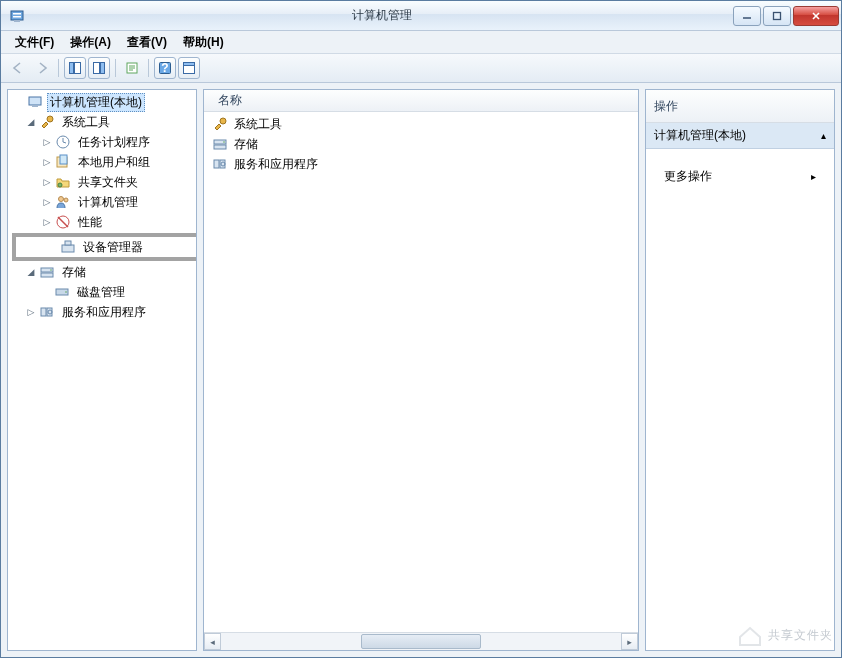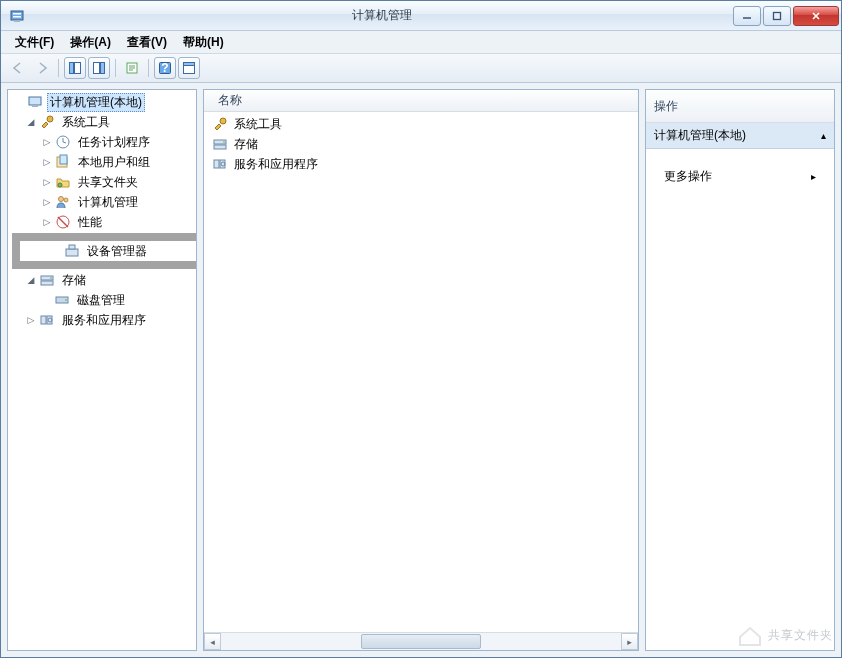--- a/index.html
+++ b/index.html
@@ -31,21 +31,21 @@
     .body { flex: 1; display: flex; padding: 6px; gap: 6px; background: #edf2f7; overflow: hidden; }
     .pane { background: #fff; border: 1px solid #9fb5cf; overflow: hidden; display: flex; flex-direction: column; }
     .pane.left { width: 190px; }
     .pane.middle { flex: 1; }
     .pane.right { width: 190px; }
     
     
     .tree { padding: 2px 2px; overflow: auto; flex: 1; }
     .tree-row { display: flex; align-items: center; height: 20px; cursor: pointer; white-space: nowrap; }
     .tree-row.selected .label { background: #cde6ff; border: 1px dotted #6090c0; padding: 0 2px; }
-    .tree-row.highlighted { border: 8px solid #a3a3a3; }
+    .tree-row.highlighted { border: 4px solid #a3a3a3; }
     .expander { width: 14px; height: 14px; display: flex; align-items: center; justify-content: center; font-size: 9px; color: #5a6a7a; margin-right: 1px; }
     .tree-icon { width: 16px; height: 16px; margin-right: 4px; flex-shrink: 0; }
     .tree-row .label { padding: 0 3px; }
     
     
     .list-header { height: 22px; background: linear-gradient(to bottom, #fdfefe, #edf1f6); border-bottom: 1px solid #d6dde5; display: flex; align-items: center; padding: 0 8px; }
     .list-header-col { color: #33475f; margin-left: 6px; }
     
     .list-body { flex: 1; overflow: auto; padding: 2px 4px; }
     .list-row { display: flex; align-items: center; height: 20px; padding: 0 4px; cursor: pointer; }

